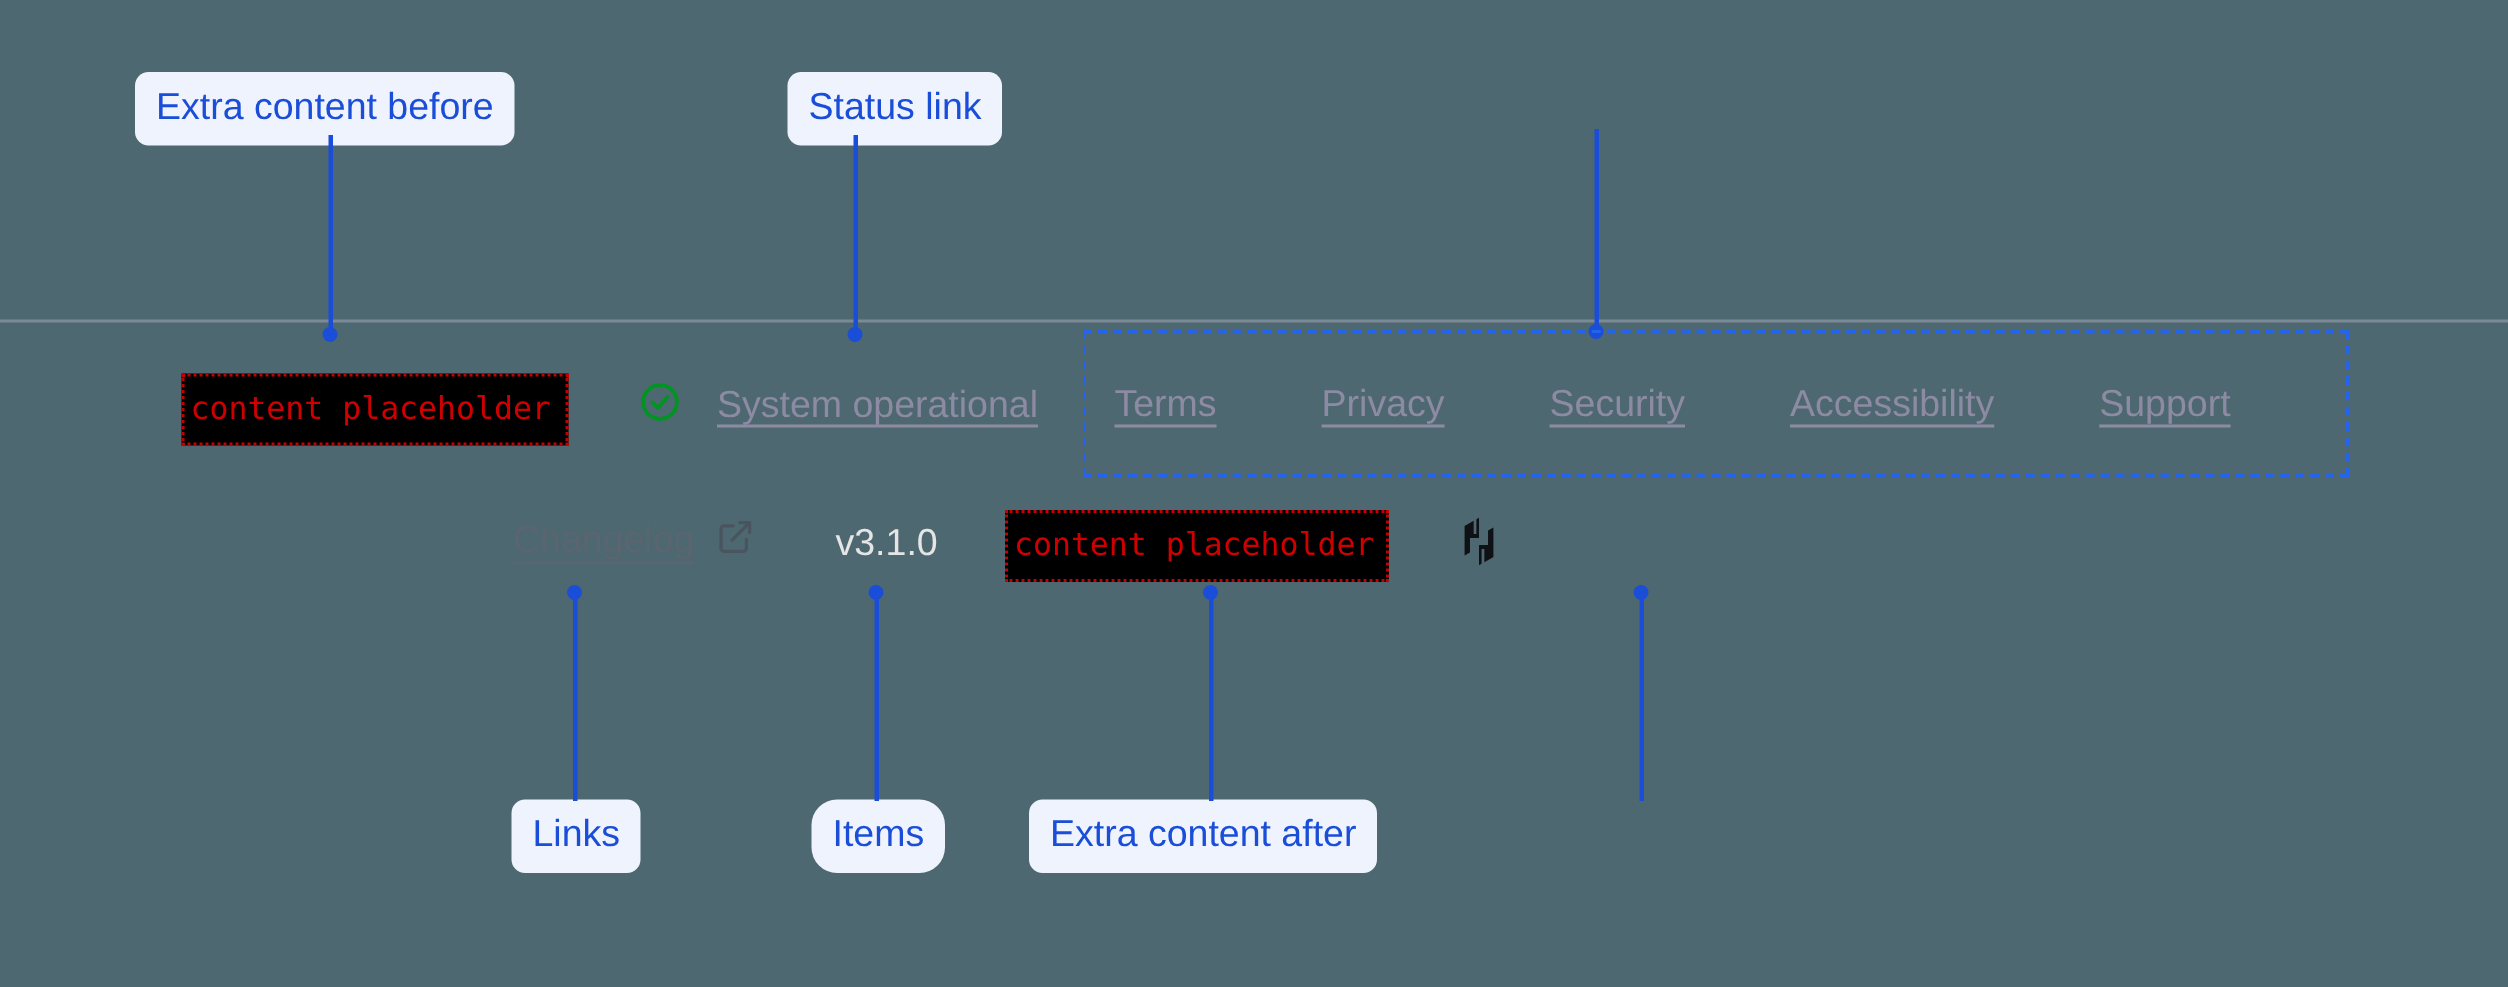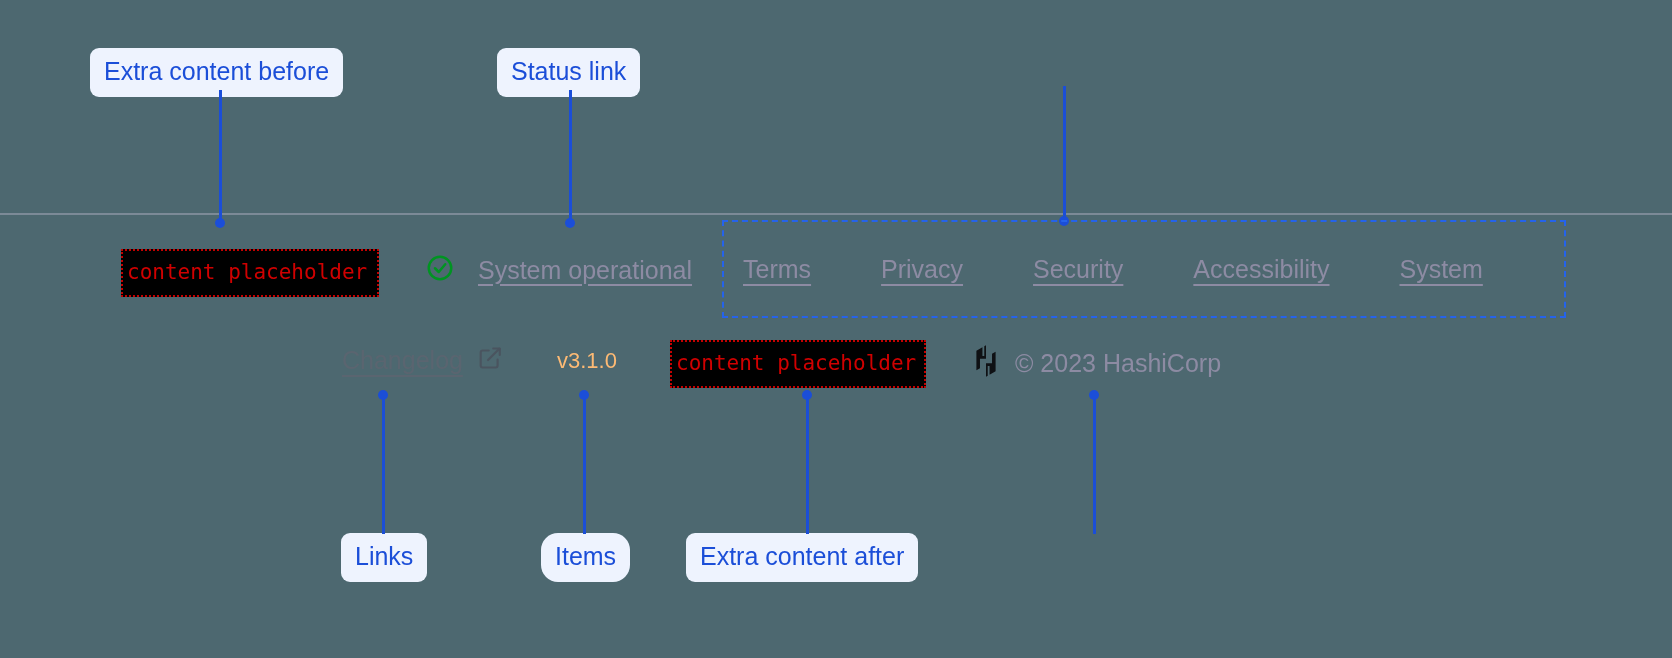--- a/index.html
+++ b/index.html
@@ -123,22 +123,22 @@
   .changelog-text {
     font-size: 25px;
     color: #5a6570;
     text-decoration: underline;
     text-underline-offset: 6px;
     text-decoration-thickness: 1.5px;
     white-space: nowrap;
   }
   .version-text {
     position: absolute;
-    font-size: 22px;
-    color: #fdba74;
+    font-size: 25px;
+    color: #e5e5e5;
     white-space: nowrap;
   }
   .copyright-group {
     position: absolute;
     display: flex;
     align-items: center;
     gap: 14px;
   }
   .copyright-text {
     font-size: 25px;
@@ -150,21 +150,21 @@
 <body>
 
 <div id="stage">
 
   <div class="footer-divider"></div>
 
   <div class="callout-label" style="left:90px; top:48px;">Extra content before</div>
   <div class="callout-line" style="left:219px; top:90px; height:132px;"></div>
   <div class="callout-dot" style="left:215px; top:218px;"></div>
 
-  <div class="callout-label" style="left:497px; top:48px;">Status link</div>
+  <div class="callout-label" style="left:525px; top:48px;">Status link</div>
   <div class="callout-line" style="left:569px; top:90px; height:132px;"></div>
   <div class="callout-dot" style="left:565px; top:218px;"></div>
 
   <div class="callout-line" style="left:1063px; top:86px; height:132px;"></div>
   <div class="callout-dot" style="left:1059px; top:216px;"></div>
 
   <div class="callout-label" style="left:341px; top:533px;">Links</div>
   <div class="callout-line" style="left:382px; top:396px; height:138px;"></div>
   <div class="callout-dot" style="left:378px; top:390px;"></div>
 
@@ -191,21 +191,21 @@
     <span class="status-text">System operational</span>
   </div>
 
   <div class="legal-box" style="left:722px; top:220px; width:844px; height:98px;"></div>
 
   <div class="legal-links" style="left:743px; top:255px;">
     <a class="legal-link">Terms</a>
     <a class="legal-link">Privacy</a>
     <a class="legal-link">Security</a>
     <a class="legal-link">Accessibility</a>
-    <a class="legal-link">System</a>
+    <a class="legal-link">Support</a>
   </div>
 
   <div class="changelog-link" style="left:342px; top:345px;">
     <span class="changelog-text">Changelog</span>
     <span>
       <svg width="26" height="26" viewBox="0 0 24 24" fill="none" stroke="#4a545f" stroke-width="2" stroke-linecap="round" stroke-linejoin="round">
         <path d="M19 13.5V19a1.8 1.8 0 0 1-1.8 1.8H5.2A1.8 1.8 0 0 1 3.4 19V6.9A1.8 1.8 0 0 1 5.2 5.1h5.6"></path>
         <polyline points="15 3.2 21 3.2 21 9.2"></polyline>
         <line x1="10.2" y1="13.9" x2="20.6" y2="3.5"></line>
       </svg>
@@ -216,16 +216,15 @@
 
   <div class="placeholder" style="left:670px; top:340px; width:256px;">content placeholder</div>
 
   <div class="copyright-group" style="left:971px; top:345px;">
     <span>
       <svg width="30" height="32" viewBox="0 0 24 26" fill="#0f1114">
         <path d="M4.2 4.6 L9.1 1.8 L9.1 9.0 L10.6 9.0 L10.6 1.0 L12.0 0.2 L12.0 11.1 L7.1 11.1 L7.1 18.9 L4.2 20.6 Z"></path>
         <path d="M19.8 21.4 L14.9 24.2 L14.9 17.0 L13.4 17.0 L13.4 25.0 L12.0 25.8 L12.0 14.9 L16.9 14.9 L16.9 7.1 L19.8 5.4 Z"></path>
       </svg>
     </span>
-    <span class="copyright-text">© 2023 HashiCorp</span>
   </div>
 
 </div>
 
 </body></html>

